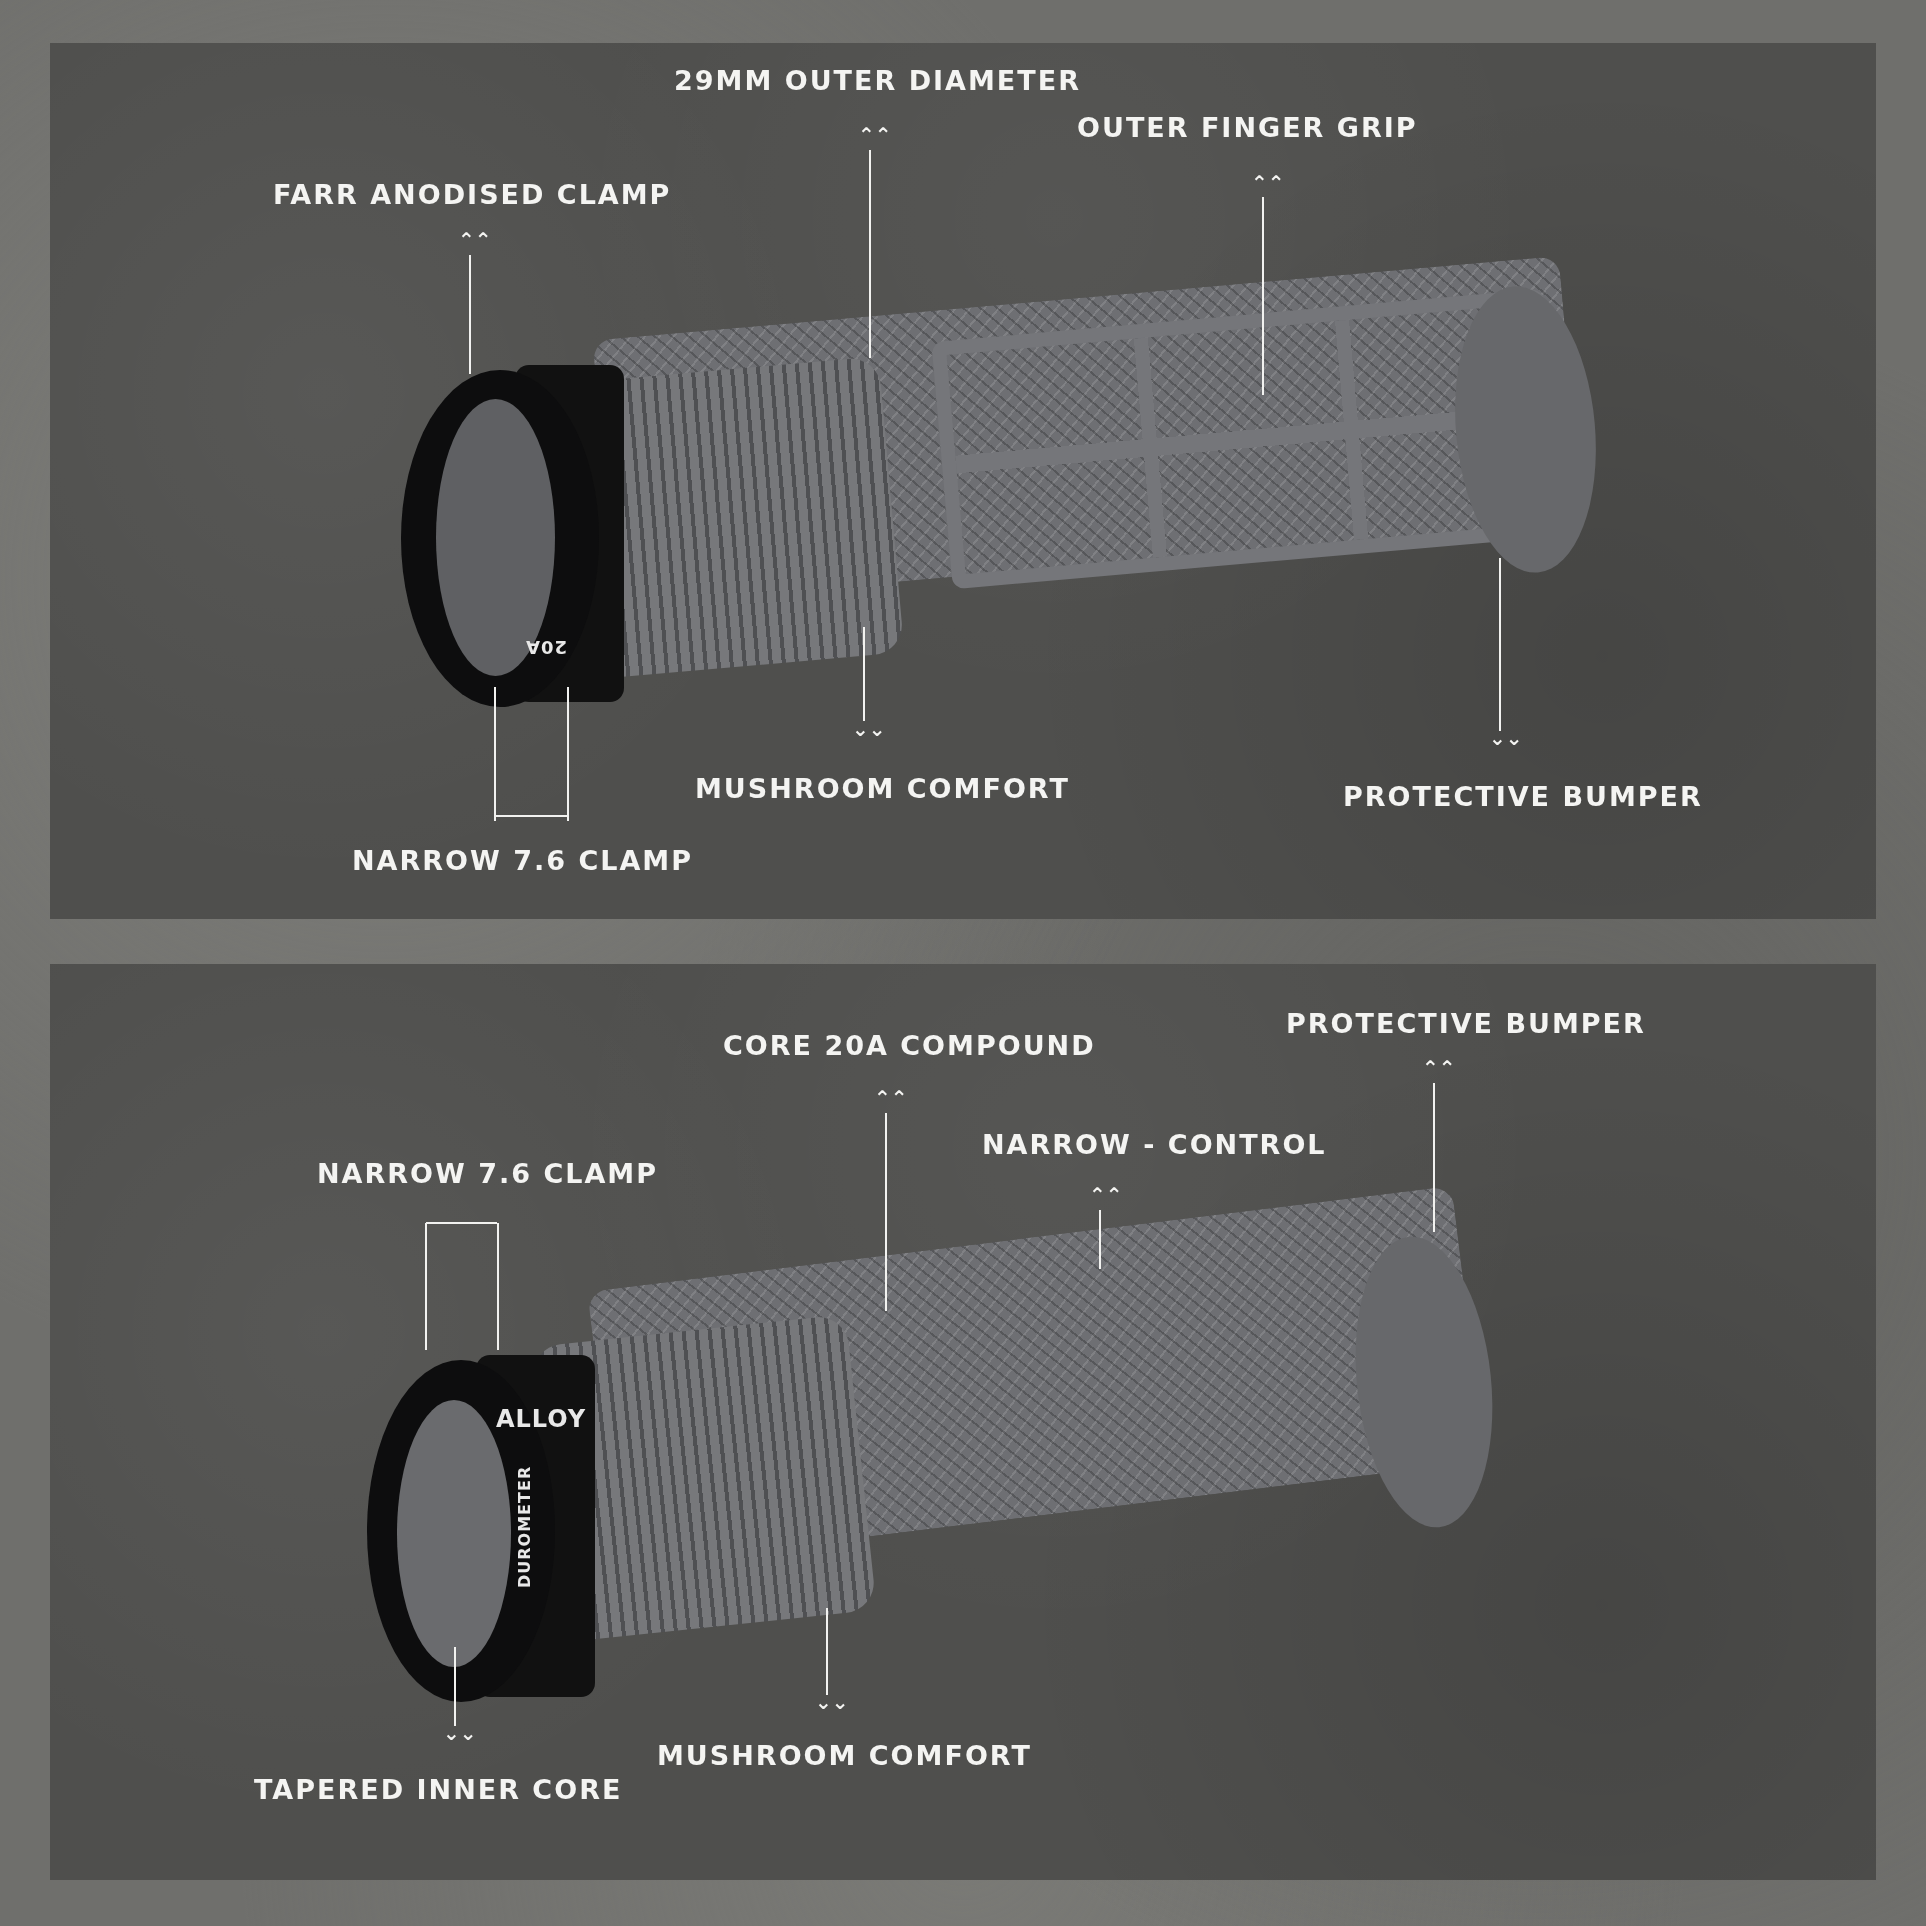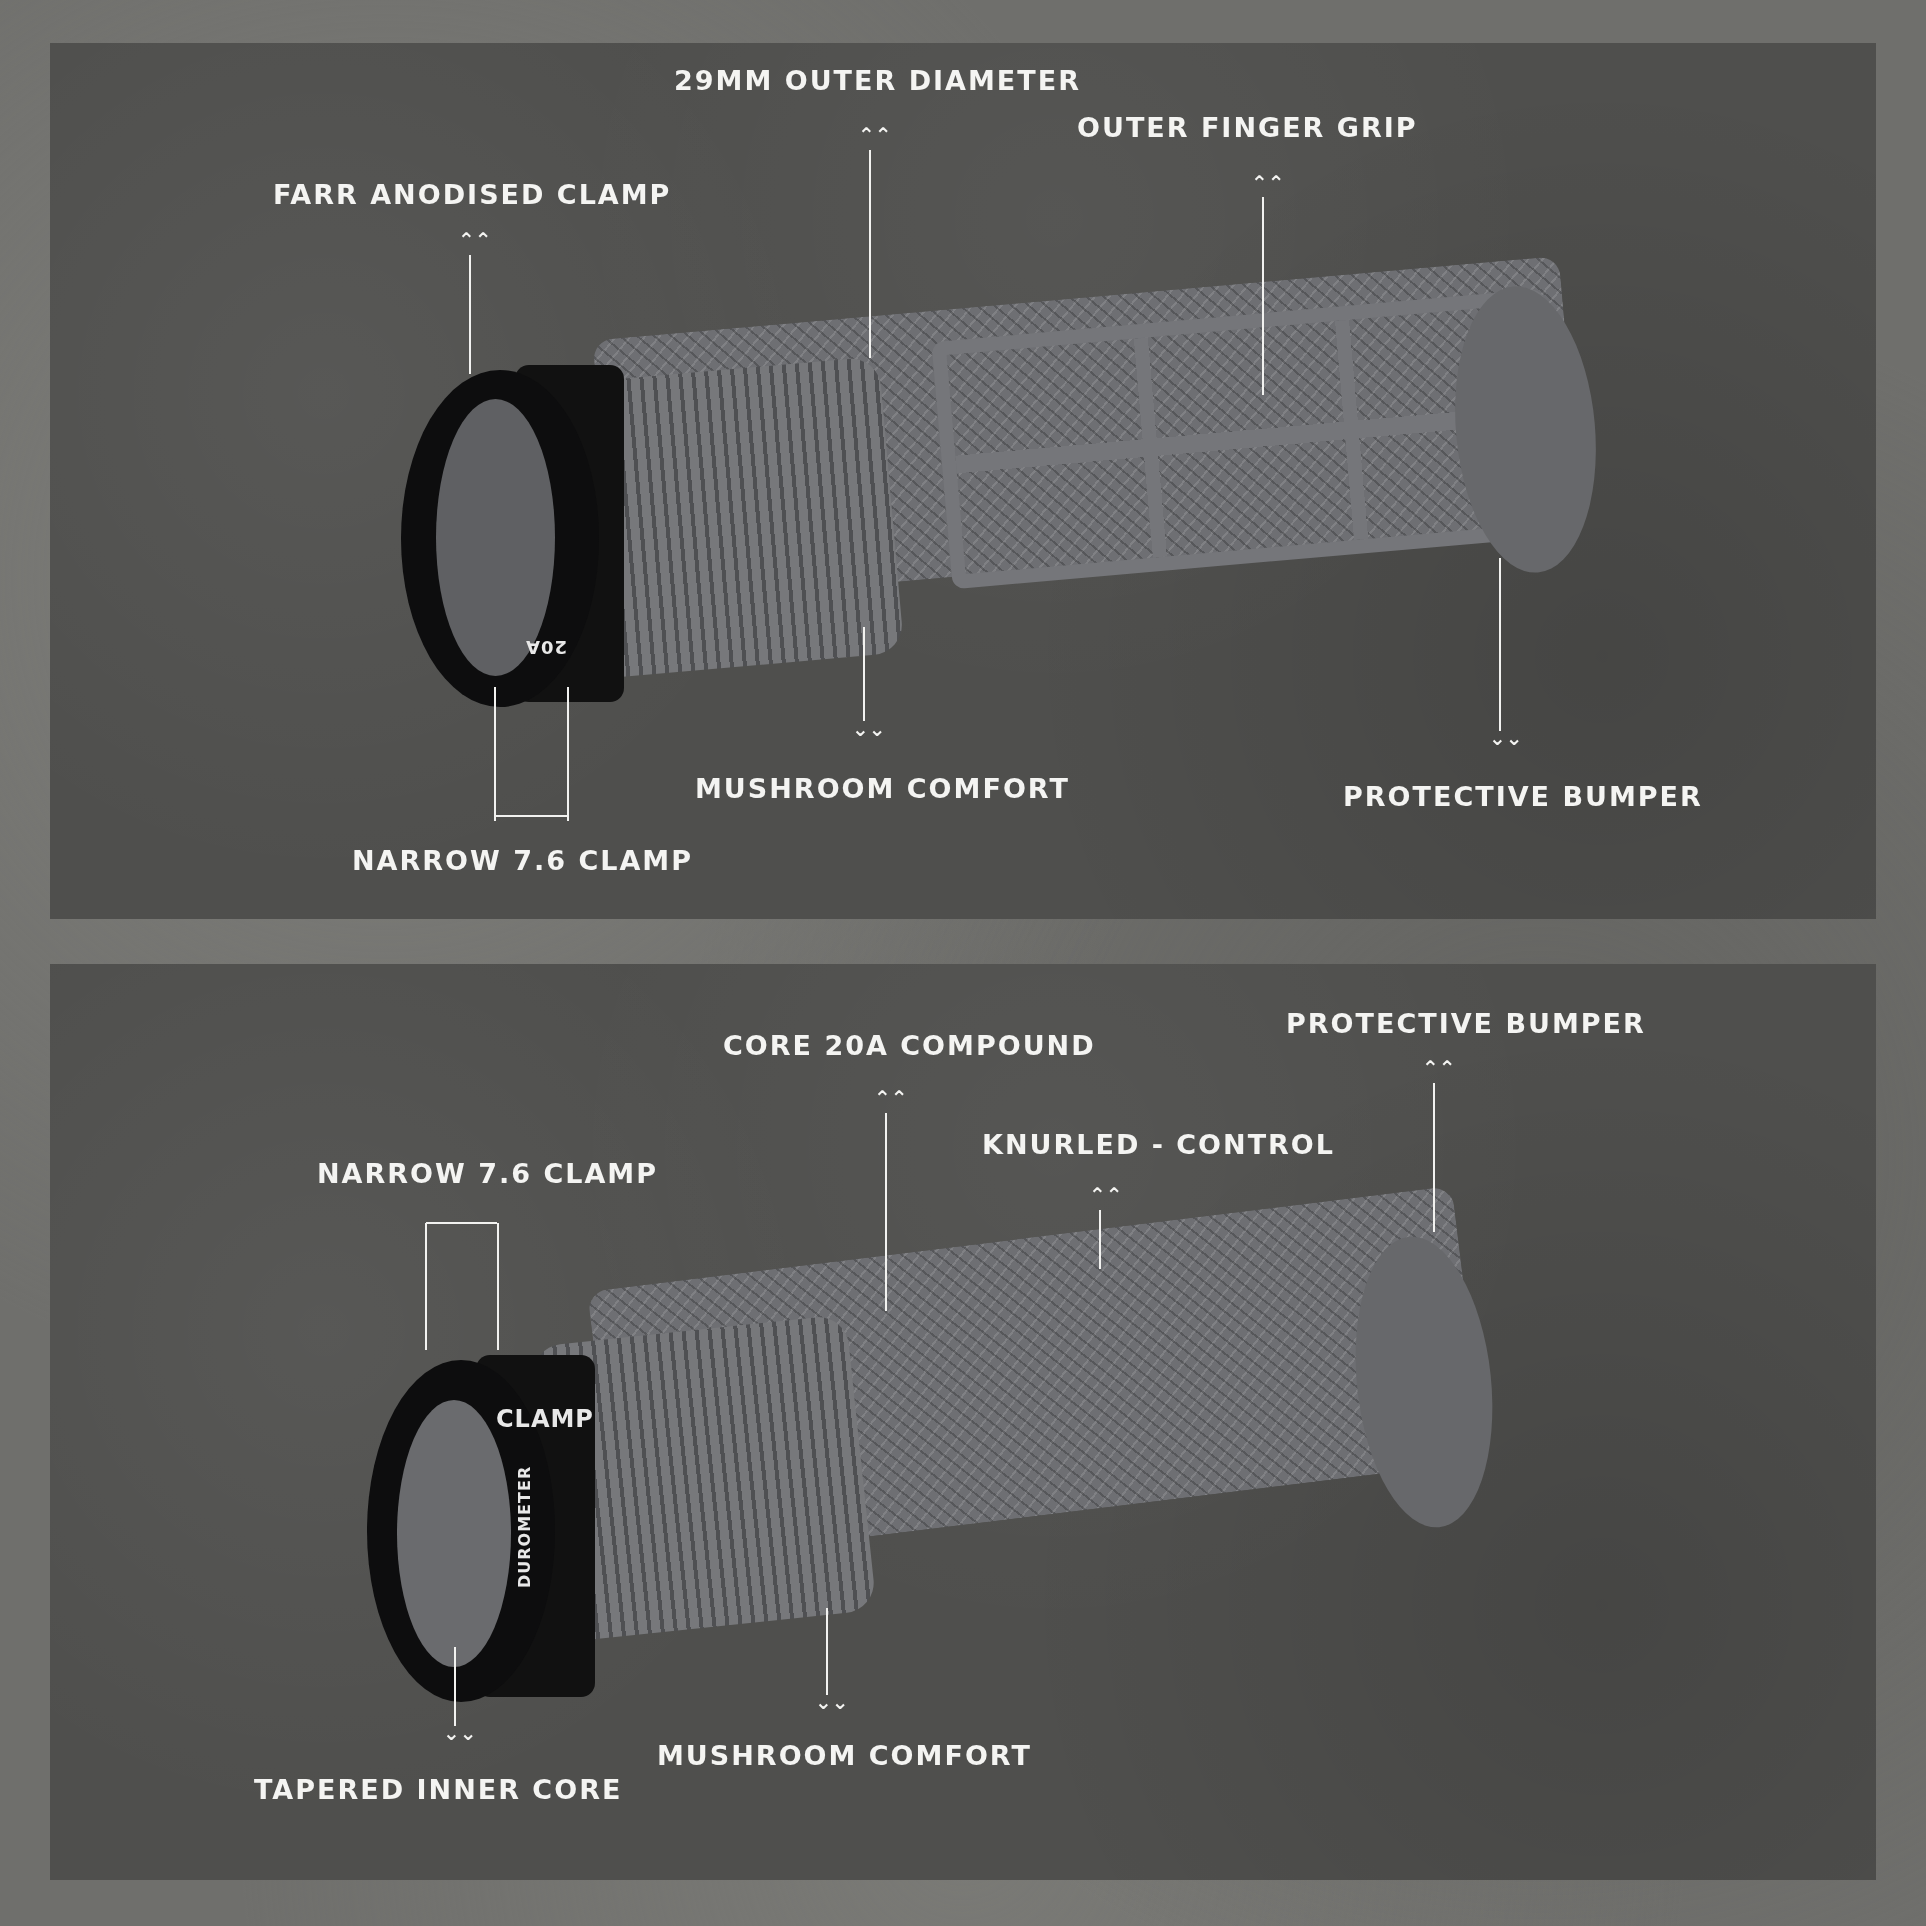--- a/index.html
+++ b/index.html
@@ -69,33 +69,33 @@
 </div>
 
 <div id="panel-bottom" class="panel">
   <div class="grip" style="left:0;top:0;width:1826px;height:916px;">
     <div class="body knurl" style="left:554px;top:327px;width:871px;height:277px;border-radius:20px;transform:rotate(-7deg);transform-origin:left center;"></div>
     <div class="body ribs" style="left:495px;top:366px;width:317px;height:297px;border-radius:30px;transform:rotate(-6deg);"></div>
     <div class="bumper" style="left:1307px;top:272px;width:134px;height:292px;transform:rotate(-6deg);"></div>
     <div class="clamp-ring" style="left:426px;top:391px;width:119px;height:342px;"></div>
     <div class="clamp" style="left:317px;top:396px;width:188px;height:342px;"></div>
     <div class="clamp" style="left:347px;top:436px;width:114px;height:267px;background:#6a6b6e;"></div>
-    <div class="brand" style="left:446px;top:441px;font-size:24px;">CLAMP</div>
+    <div class="brand" style="left:446px;top:441px;font-size:24px;">ALLOY</div>
     <div class="brand" style="left:465px;top:624px;transform:rotate(-90deg);transform-origin:left top;font-size:16px;">DUROMETER</div>
   </div>
 
   <div class="label" style="left:673px;top:66px;">CORE 20A COMPOUND</div>
   <div class="chev" style="left:824px;top:129px;">⌃⌃</div>
   <div class="vline" style="left:835px;top:149px;height:198px;"></div>
 
   <div class="label" style="left:1236px;top:44px;">PROTECTIVE BUMPER</div>
   <div class="chev" style="left:1372px;top:99px;">⌃⌃</div>
   <div class="vline" style="left:1383px;top:119px;height:149px;"></div>
 
-  <div class="label" style="left:932px;top:165px;">KNURLED - CONTROL</div>
+  <div class="label" style="left:932px;top:165px;">NARROW - CONTROL</div>
   <div class="chev" style="left:1039px;top:226px;">⌃⌃</div>
   <div class="vline" style="left:1049px;top:246px;height:59px;"></div>
 
   <div class="label" style="left:267px;top:194px;">NARROW 7.6 CLAMP</div>
   <div class="hbar" style="left:376px;top:258px;width:71px;"></div>
   <div class="vline" style="left:375px;top:259px;height:127px;"></div>
   <div class="vline" style="left:447px;top:259px;height:127px;"></div>
 
   <div class="vline" style="left:404px;top:683px;height:79px;"></div>
   <div class="chev" style="left:393px;top:764px;">⌄⌄</div>

